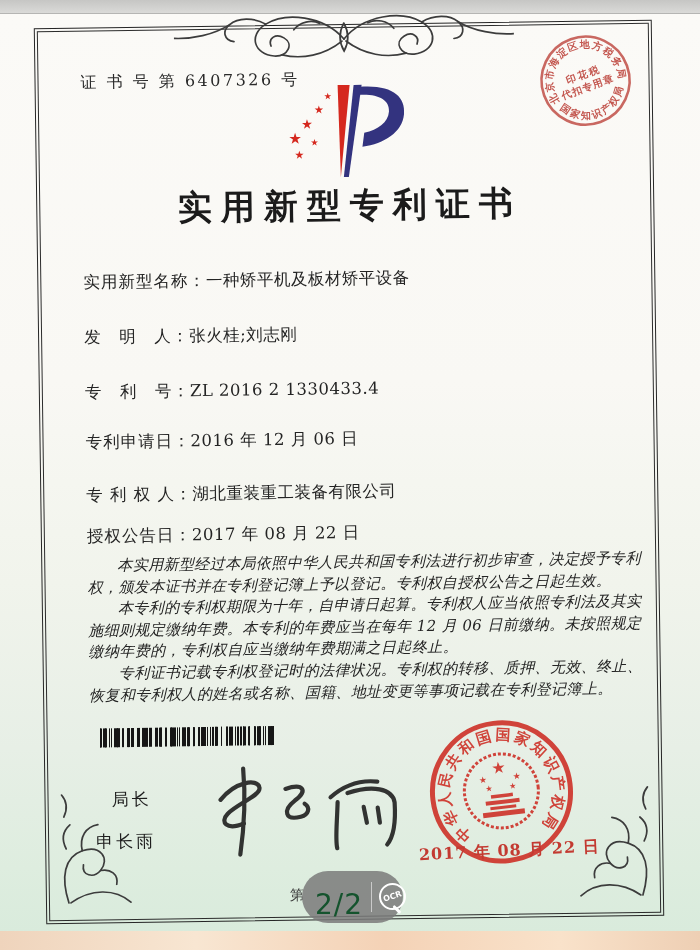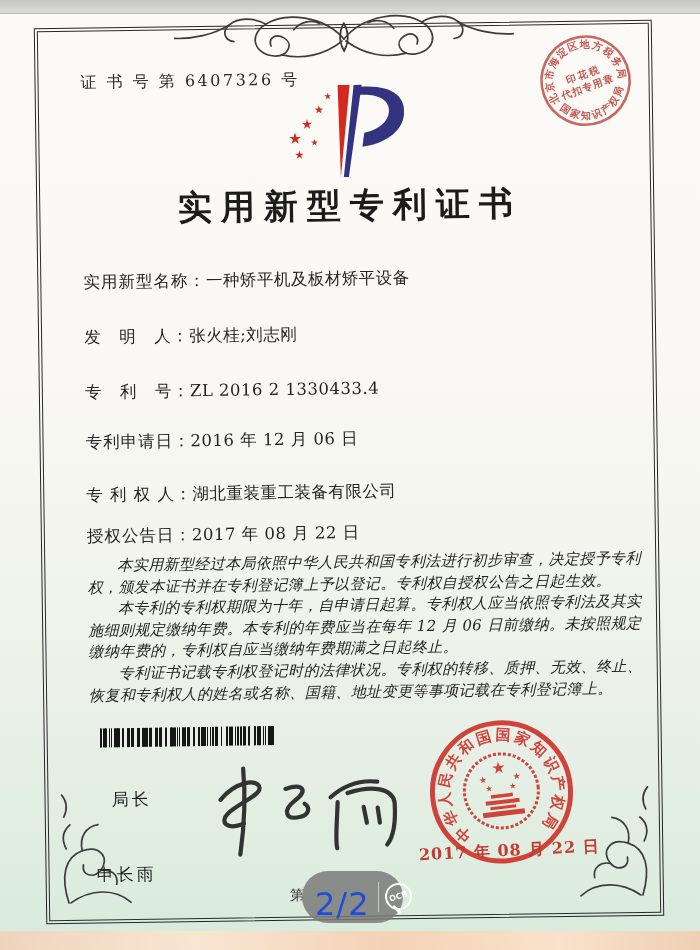--- a/index.html
+++ b/index.html
@@ -24,34 +24,34 @@
   .fieldrow{position:absolute;left:45px;font-size:16.5px;color:#242424;letter-spacing:.5px;white-space:nowrap;}
   .fieldrow .lbl{letter-spacing:1px;}
   .body{position:absolute;left:45px;top:527px;width:558px;font-size:15px;
     line-height:21.6px;letter-spacing:.4px;color:#242424;font-style:italic;}
   .body p{margin:0;text-indent:2em;}
   .barcode{position:absolute;left:55px;top:700px;width:176px;height:19px;
     background:
      repeating-linear-gradient(90deg,#161616 0 2px,transparent 2px 3px,#161616 3px 6px,transparent 6px 9px,#161616 9px 10px,transparent 10px 14px),
      repeating-linear-gradient(90deg,#161616 0 1px,transparent 1px 5px,#161616 5px 7px,transparent 7px 11px);}
   .signer-title{position:absolute;left:50px;top:760px;font-size:17px;letter-spacing:3px;color:#1e1e1e;font-family:"DejaVu Sans",sans-serif;margin-left:16px;}
-  .signer-name{position:absolute;left:50px;top:835px;font-size:17px;letter-spacing:3px;color:#1e1e1e;font-family:"DejaVu Sans",sans-serif;}
+  .signer-name{position:absolute;left:50px;top:802px;font-size:17px;letter-spacing:3px;color:#1e1e1e;font-family:"DejaVu Sans",sans-serif;}
   .sig{position:absolute;left:140px;top:726px;}
   .sealdate{position:absolute;left:358px;top:818px;width:210px;text-align:center;
     font-size:16px;font-weight:700;color:#c33a31;letter-spacing:1px;transform:rotate(-2deg);white-space:nowrap;}
   .pageprefix{position:absolute;left:243px;top:861px;font-size:14px;color:#3a3a3a;}
   .stamp-tax{position:absolute;left:489px;top:-2px;transform:rotate(-19deg);opacity:.92;}
   .seal-main{position:absolute;left:381px;top:694px;transform:rotate(-6deg);opacity:.95;}
   .logo{position:absolute;left:252px;top:56px;width:140px;height:100px;}
   .logo .star{position:absolute;color:#d5281e;line-height:1;font-family:"DejaVu Sans",sans-serif;}
   
   .pill{position:absolute;left:302px;top:871px;width:101px;height:52px;border-radius:26px;
     background:rgba(122,122,122,.85);display:flex;align-items:center;z-index:50;
     font-family:"DejaVu Sans",sans-serif;}
-  .pill .pg{flex:0 0 auto;color:#1d4ed8;font-size:32px;padding-left:13px;letter-spacing:1px;margin-top:14px;}
+  .pill .pg{flex:0 0 auto;color:#14532d;font-size:28px;padding-left:13px;letter-spacing:1px;margin-top:14px;}
   .pill .sep{width:1.5px;height:30px;background:rgba(255,255,255,.55);margin:0 7px 0 8px;}
   .ocr-btn{position:relative;width:29px;height:29px;}
   .ocr-lens{position:absolute;left:0;top:0;width:23px;height:23px;border:2.5px solid #fff;border-radius:50%;
     display:flex;align-items:center;justify-content:center;}
   .ocr-lens span{color:#fff;font-size:8px;font-weight:700;transform:rotate(-18deg);letter-spacing:0;}
   .ocr-handle{position:absolute;right:1px;bottom:1px;width:10px;height:2.6px;background:#fff;
     border-radius:2px;transform:rotate(45deg);}
 </style>
 </head>
 <body>

